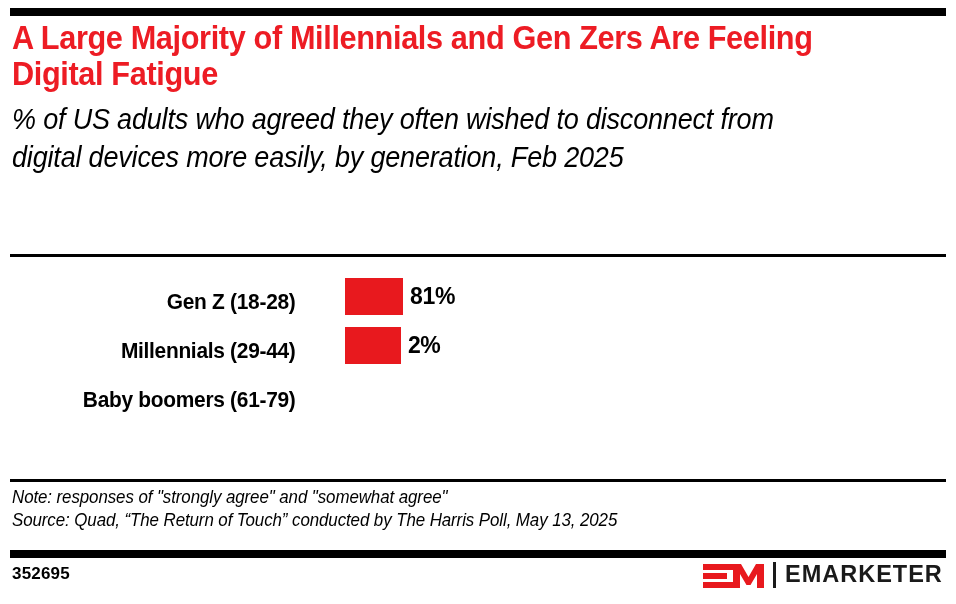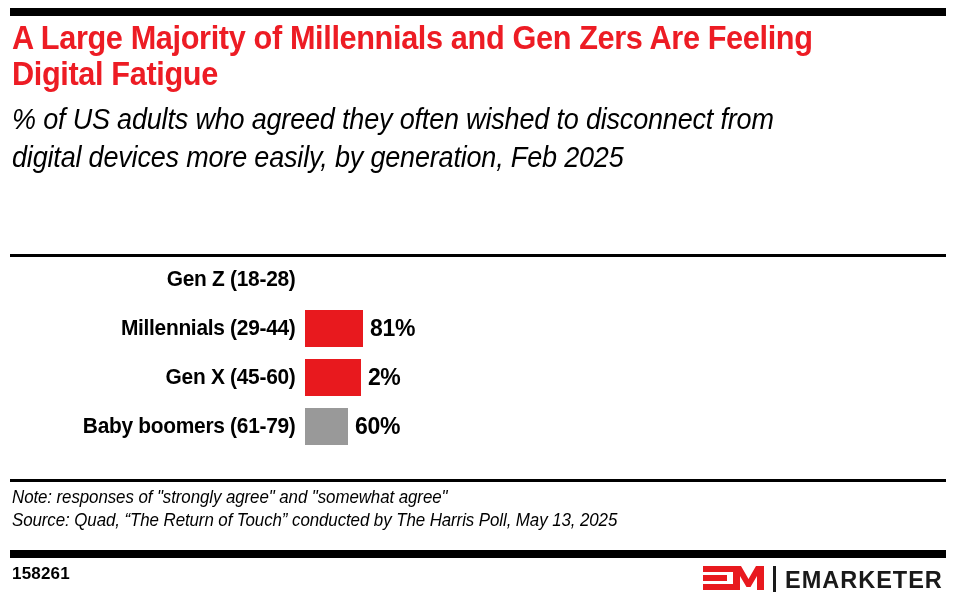--- a/index.html
+++ b/index.html
@@ -89,21 +89,22 @@
     position: absolute;
     left: 10px;
     top: 266px;
     width: 936px;
     height: 206px;
   }
   .bar-row {
     position: relative;
     height: 49px;
     display: flex;
-    align-items: flex-start;
+    align-items: flex-end;
+    gap: 40px;
   }
   .bar-label {
     width: 295px;
     flex: 0 0 295px;
     text-align: right;
     padding-right: 10px;
     box-sizing: border-box;
     font-family: "Liberation Sans Narrow", "Liberation Sans", sans-serif;
     font-weight: bold;
     font-size: 22px;
@@ -178,21 +179,21 @@
     font-weight: bold;
     font-size: 17px;
     letter-spacing: 0.2px;
     color: #000000;
   }
   .logo {
     position: absolute;
     right: 0px;
     top: 0px;
     display: flex;
-    align-items: flex-end;
+    align-items: flex-start;
     height: 30px;
   }
   .logo-mark {
     display: block;
   }
   .logo-divider {
     width: 3px;
     height: 26px;
     background: #1a1a1a;
     margin: 0 9px 0 8px;
@@ -231,42 +232,35 @@
         </div>
       </div>
       <div class="bar-row">
         <div class="bar-label">Millennials (29-44)</div>
         <div class="bar-track">
           <span class="bar-fill" style="width: 55.887px; background: rgb(232, 25, 30);"></span>
           <span class="bar-value">2%</span>
         </div>
       </div>
       <div class="bar-row">
-        <div class="bar-label">Gen X (45-60)</div>
-        <div class="bar-track">
-          <span class="bar-fill" style="width: 42.99px; background: rgb(153, 153, 153);"></span>
-          <span class="bar-value">60%</span>
-        </div>
-      </div>
-      <div class="bar-row">
         <div class="bar-label">Baby boomers (61-79)</div>
       </div>
     </div>
 
   <div class="rule-below-plot"></div>
 
   <div class="notes">
     <div>Note: responses of "strongly agree" and "somewhat agree"</div>
     <div>Source: Quad, “The Return of Touch” conducted by The Harris Poll, May 13, 2025</div>
   </div>
 
   <div class="bottom-rule"></div>
 
   <div class="footer">
-    <div class="footer-id">158261</div>
+    <div class="footer-id">352695</div>
     <div class="logo">
       <svg class="logo-mark" width="62" height="28" viewBox="0 0 62 28" aria-hidden="true">
         <rect x="0" y="2" width="30" height="6" fill="#E8191E"></rect>
         <rect x="0" y="11" width="24" height="6" fill="#E8191E"></rect>
         <rect x="0" y="20" width="30" height="6" fill="#E8191E"></rect>
         <polygon points="30,26 30,2 38,2 45.5,15 53,2 61,2 61,26 54,26 54,12 47.5,23 43.5,23 37,12 37,26" fill="#E8191E"></polygon>
       </svg>
       <span class="logo-divider"></span>
       <span class="logo-word">EMARKETER</span>
     </div>

